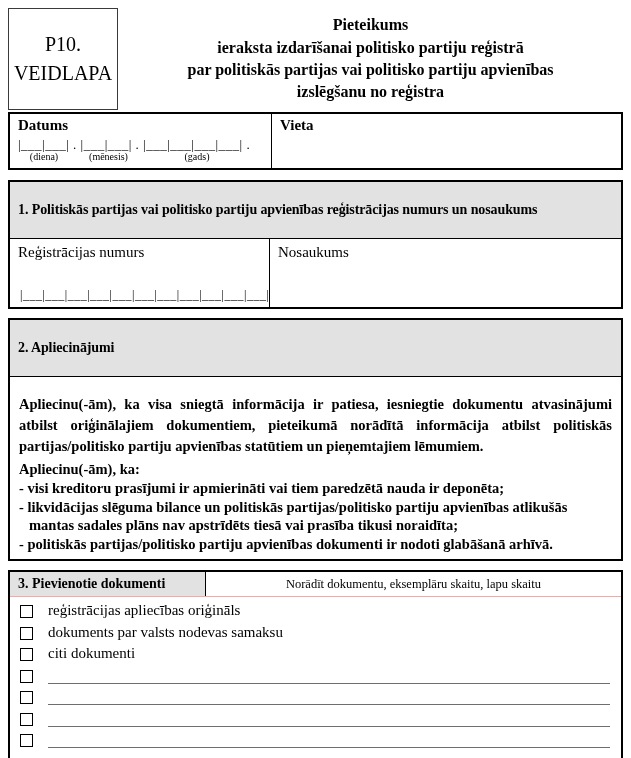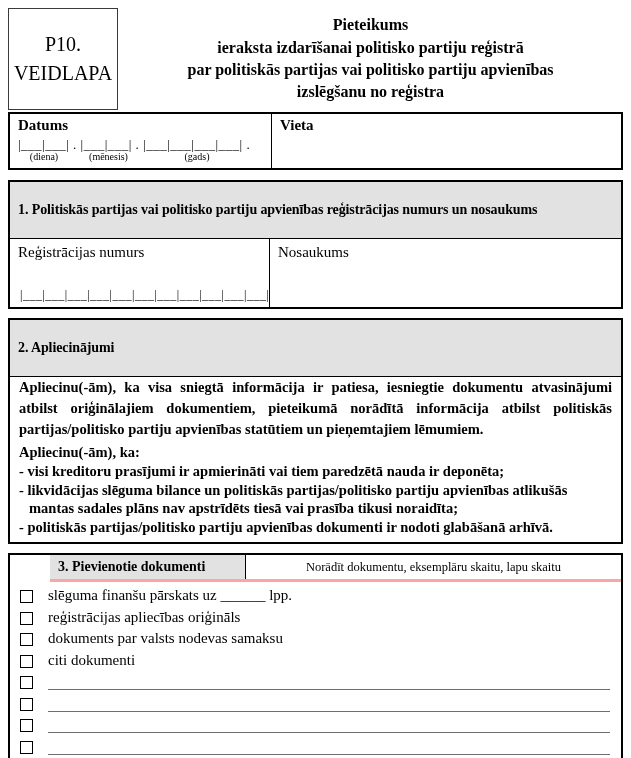--- a/index.html
+++ b/index.html
@@ -48,27 +48,27 @@
   
   .section1 { margin-bottom:9px; }
   .s1-body { display:flex; height:68px; }
   .reg-cell { width:260px; border-right:1px solid #000; padding:5px 8px 4px 8px;
               display:flex; flex-direction:column; justify-content:space-between; font-size:15px; }
   .reg-pattern { font-size:12px; white-space:pre; letter-spacing:0.5px; padding-left:2px; }
   .name-cell { flex:1; padding:5px 8px; font-size:15px; }
 
   
   .section2 { margin-bottom:9px; }
-  .s2-body { padding:0 9px 6px 9px; font-weight:bold; font-size:14.5px; }
+  .s2-body { padding:17px 9px 6px 9px; font-weight:bold; font-size:14.5px; }
   .s2-p1 { text-align:justify; line-height:21px; margin-bottom:3px; }
   .s2-intro { line-height:19px; }
   .s2-bullet { line-height:18.5px; padding-left:10px; text-indent:-10px; }
 
   
-  .s3-header { display:flex; border-bottom:3px solid #fca5a5;margin-left:40px; }
+  .s3-header { display:flex; border-bottom:1px solid #fca5a5; }
   .s3-header-left {
     width:196px; background:#e2e2e2; border-right:1px solid #000;
     font-weight:bold; font-size:14px; padding:4px 8px;
   }
   .s3-header-right { flex:1; font-size:12.5px; display:flex; align-items:center; justify-content:center; }
   .s3-body { padding:5px 9px 8px 10px; }
   .doc-row { display:flex; align-items:flex-start; height:21.5px; font-size:15px; }
   .cbox { width:13px; height:13px; border:1.5px solid #000; margin:3px 15px 0 0; flex:none; }
   .blank-line { flex:1; border-bottom:1px solid #6e6e6e; height:17px; margin-right:2px; }
 
@@ -135,24 +135,20 @@
   </div>
 
   <div class="tbox section3">
     <div class="s3-header">
       <div class="s3-header-left">3. Pievienotie dokumenti</div>
       <div class="s3-header-right">Norādīt dokumentu, eksemplāru skaitu, lapu skaitu</div>
     </div>
     <div class="s3-body">
       <div class="doc-row">
         <span class="cbox"></span>
-        <span>slēguma finanšu pārskats uz ______ lpp.</span>
-      </div>
-      <div class="doc-row">
-        <span class="cbox"></span>
         <span>reģistrācijas apliecības oriģināls</span>
       </div>
       <div class="doc-row">
         <span class="cbox"></span>
         <span>dokuments par valsts nodevas samaksu</span>
       </div>
       <div class="doc-row">
         <span class="cbox"></span>
         <span>citi dokumenti</span>
       </div>

